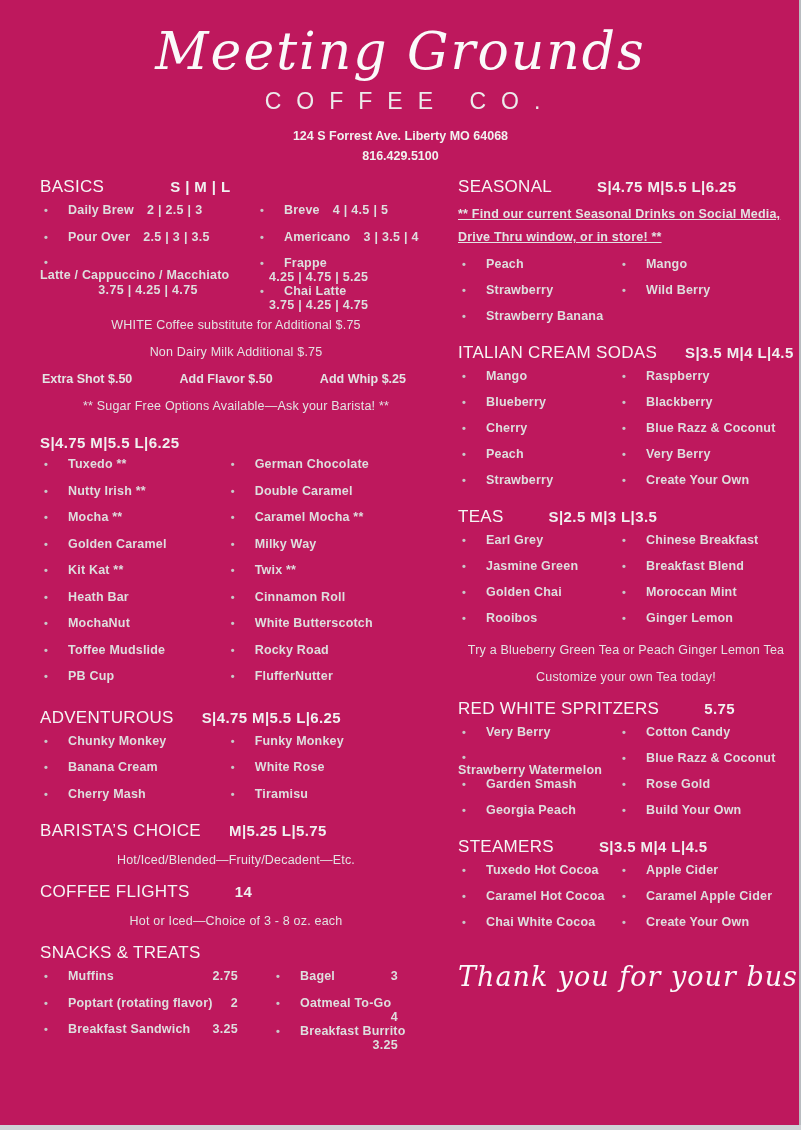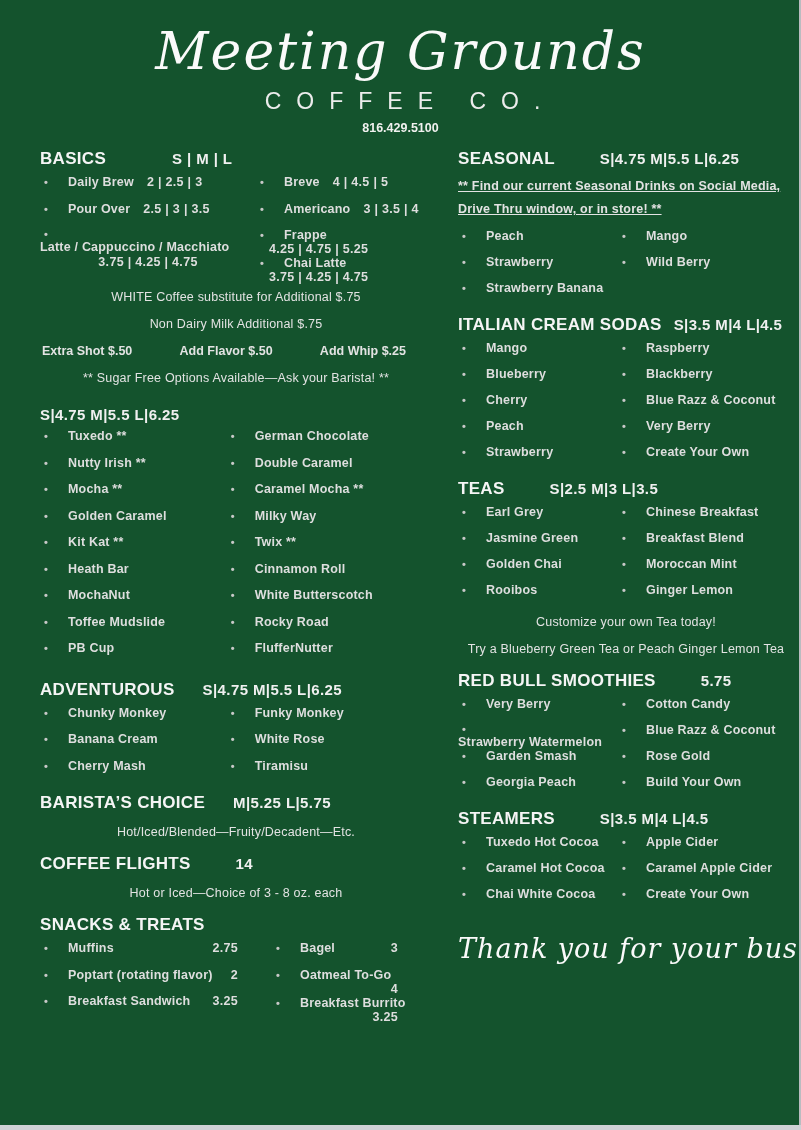--- a/index.html
+++ b/index.html
@@ -4,21 +4,21 @@
 <style>
   html,body{margin:0;padding:0;}
   body{
     width:801px;height:1130px;
     background:#000;
     color:#f1f1ef;
     font-family:"Liberation Sans", sans-serif;
     position:relative;
     overflow:hidden;
   }
-  .page{position:relative;width:801px;height:1130px;background:#14532d;}
+  .page{position:relative;width:801px;height:1130px;background:#be185d;}
 
   
   .brand{text-align:center;padding-top:16px;}
   .logo-script{
     font-family:"DejaVu Serif", serif;
     font-style:italic;
     font-size:52px;
     line-height:1.35;
     letter-spacing:2px;
     color:#fafafa;
@@ -34,23 +34,23 @@
   .addr{font-size:12.5px;font-weight:700;margin-top:14px;}
   .phone{font-size:12.5px;font-weight:700;margin-top:6px;}
 
   
   .columns{display:flex;padding:14px 10px 0 40px;gap:26px;}
   .col-left{width:392px;flex:none;}
   .col-right{width:336px;flex:none;}
 
   
   .sec-head{display:flex;align-items:baseline;gap:42px;margin:0 0 6px 0;}
-  .sec-title{font-size:17px;font-weight:700;letter-spacing:.3px;margin:0;color:#f5f5f5;white-space:nowrap;}
+  .sec-title{font-size:17px;font-weight:400;letter-spacing:.3px;margin:0;color:#f5f5f5;white-space:nowrap;}
   .sec-prices{font-size:15px;font-weight:700;letter-spacing:.4px;white-space:nowrap;color:#f0f0f0;}
-  .gap-xs{gap:12px;} .gap-s{gap:28px;} .gap-m{gap:45px;} .gap-l{gap:66px;} .gap-xl{gap:72px;}
+  .gap-xs{gap:28px;} .gap-s{gap:28px;} .gap-m{gap:45px;} .gap-l{gap:66px;} .gap-xl{gap:72px;}
 
   ul{list-style:none;margin:0;padding:0;}
   .two-col{display:grid;grid-template-columns:1fr 1.1fr;}
   .basics-grid{grid-template-columns:216px 1fr;}
   .snacks-grid{grid-template-columns:232px 1fr;}
   .item{
     display:flex;align-items:baseline;flex-wrap:wrap;
     min-height:26.5px;
     font-size:12.5px;font-weight:700;color:#dedede;
   }
@@ -96,20 +96,21 @@
   .edge-right{position:absolute;right:0;top:0;width:2px;height:100%;background:#b9bcc0;}
 </style>
 </head>
 <body>
 
 <div class="page">
 
   <header class="brand">
     <div class="logo-script">Meeting Grounds</div>
     <div class="logo-sub">COFFEE CO.</div>
+    <div class="addr">124 S Forrest Ave. Liberty MO 64068</div>
     <div class="phone">816.429.5100</div>
   </header>
 
   <main class="columns">
 
     <div class="col-left">
 
       <section class="mb-basics">
         <div class="sec-head gap-l">
           <h2 class="sec-title">BASICS</h2>
@@ -475,27 +476,27 @@
               <li class="item">
                 <span class="blt">•</span>
                 <span class="nm">Moroccan Mint</span>
               </li>
               <li class="item">
                 <span class="blt">•</span>
                 <span class="nm">Ginger Lemon</span>
               </li>
             </ul>
         </div>
+        <div class="note">Try a Blueberry Green Tea or Peach Ginger Lemon Tea</div>
         <div class="note">Customize your own Tea today!</div>
-        <div class="note">Try a Blueberry Green Tea or Peach Ginger Lemon Tea</div>
       </section>
 
       <section class="mb-sm">
         <div class="sec-head gap-m">
-          <h2 class="sec-title">RED BULL SMOOTHIES</h2>
+          <h2 class="sec-title">RED WHITE SPRITZERS</h2>
           <span class="sec-prices">5.75</span>
         </div>
         <div class="two-col">
           <ul>
               <li class="item">
                 <span class="blt">•</span>
                 <span class="nm">Very Berry</span>
               </li>
               <li class="item">
                 <span class="blt">•</span>

